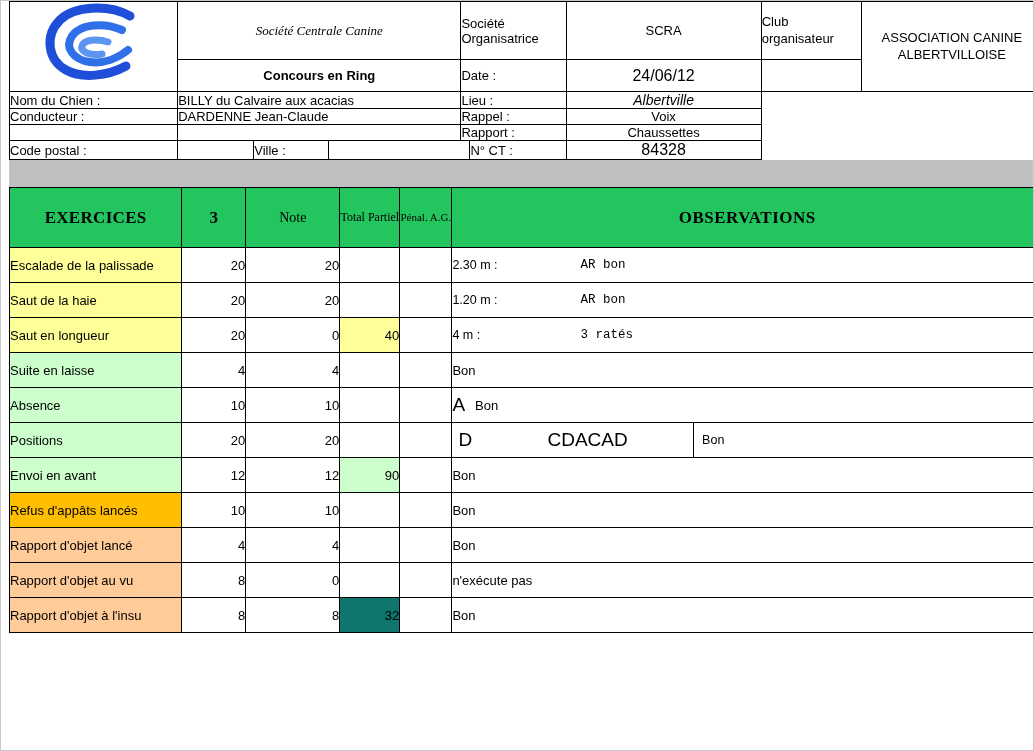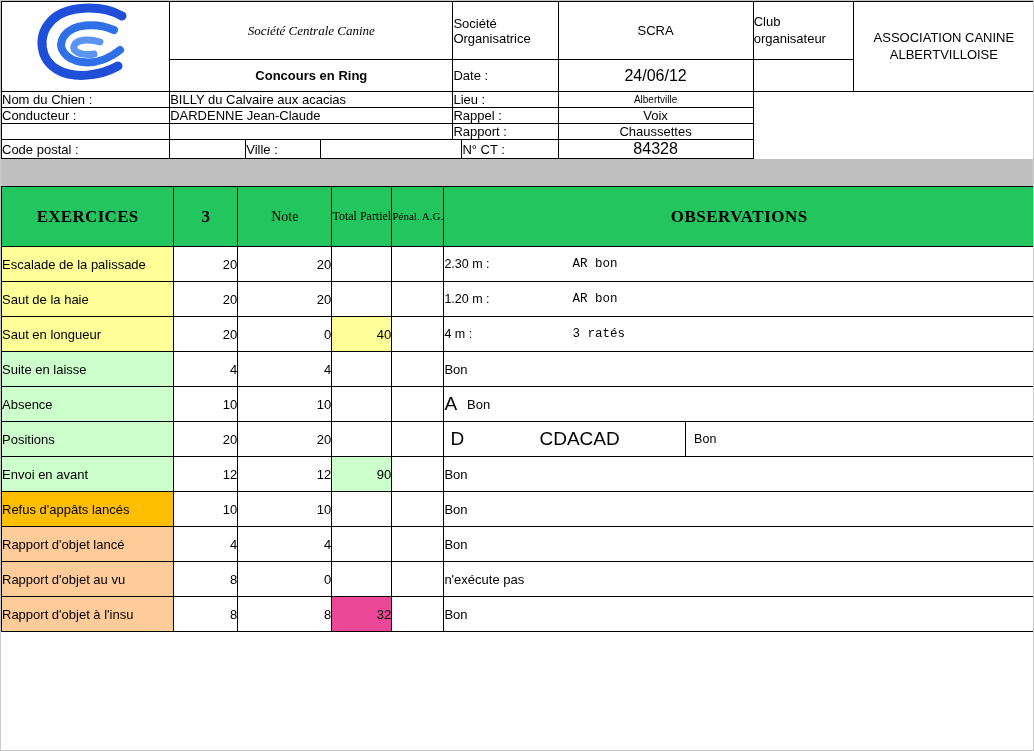--- a/index.html
+++ b/index.html
@@ -8,20 +8,21 @@
     background: #ffffff;
     font-family: "Liberation Sans", sans-serif;
   }
   #page {
     position: relative;
     width: 1034px;
     height: 751px;
     background: #ffffff;
     border: 1px solid #c8c8c8;
     overflow: hidden;
+    padding-left: 8px;
   }
 
   table.grid {
     border-collapse: collapse;
     table-layout: fixed;
   }
   table.grid td {
     border: 1px solid #000000;
     padding: 0;
     vertical-align: middle;
@@ -112,21 +113,21 @@
     display: flex; align-items: center; justify-content: center;
   }
   .cdacad-after { padding-left: 8px; font-size: 12.5px; }
 
   .bg-yellow { background: #ffff99; }
   .bg-green  { background: #ccffcc; }
   .bg-orange { background: #ffcc99; }
   .bg-amber  { background: #ffbf00; }
   .bg-tot-yellow { background: #ffff99; }
   .bg-tot-green  { background: #ccffcc; }
-  .bg-tot-orange { background: #ec4899; }
+  .bg-tot-orange { background: #0f766e; }
 
   .watermark {
     position: absolute;
     left: 0; right: 0;
     bottom: 8px;
     text-align: center;
     font-size: 34px;
     font-weight: bold;
     font-style: italic;
     color: rgba(255,255,255,0.82);
@@ -176,21 +177,21 @@
         <td class="concours-title" colspan="3">Concours en Ring</td>
         <td class="lbl-small" colspan="2">Date :</td>
         <td class="val-center" colspan="2" style="font-size:16px;">24/06/12</td>
         <td></td>
       </tr>
 
       <tr>
         <td class="row-label">Nom du Chien :</td>
         <td class="val-left" colspan="3">BILLY du Calvaire aux acacias</td>
         <td class="lbl-small" colspan="2">Lieu :</td>
-        <td class="val-center" colspan="2" style="font-size:10px;">Albertville</td>
+        <td class="val-center" colspan="2" style="font-size:14px;font-style:italic;">Albertville</td>
         <td class="nb" colspan="2"></td>
       </tr>
 
       <tr>
         <td class="row-label">Conducteur :</td>
         <td class="val-left" colspan="3">DARDENNE Jean-Claude</td>
         <td class="lbl-small" colspan="2">Rappel :</td>
         <td class="val-center" colspan="2">Voix</td>
         <td class="nb" colspan="2"></td>
       </tr>

